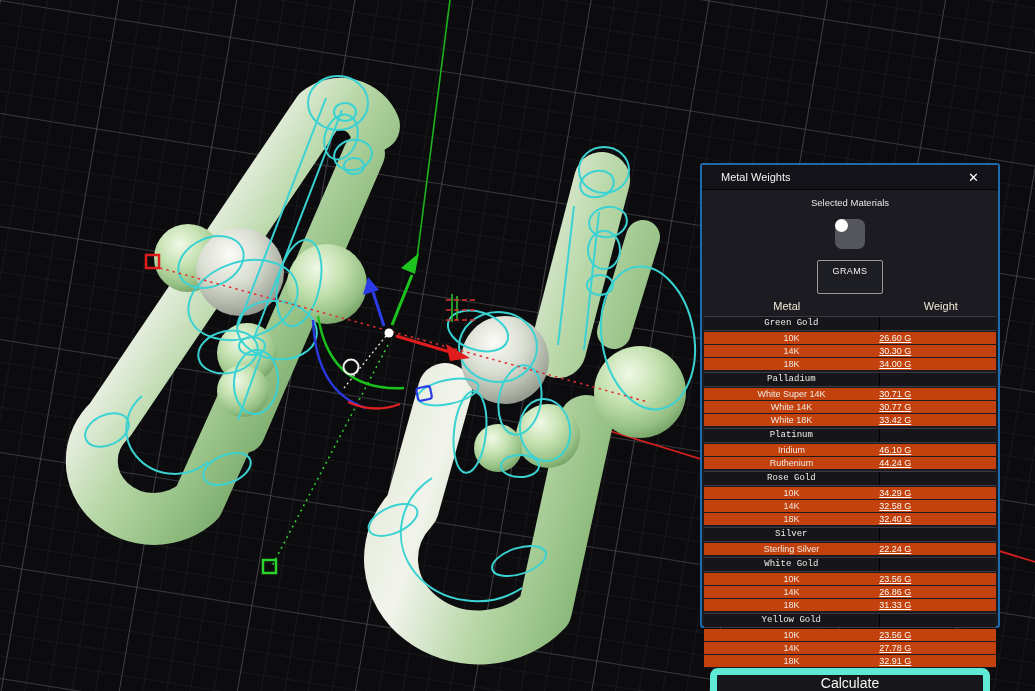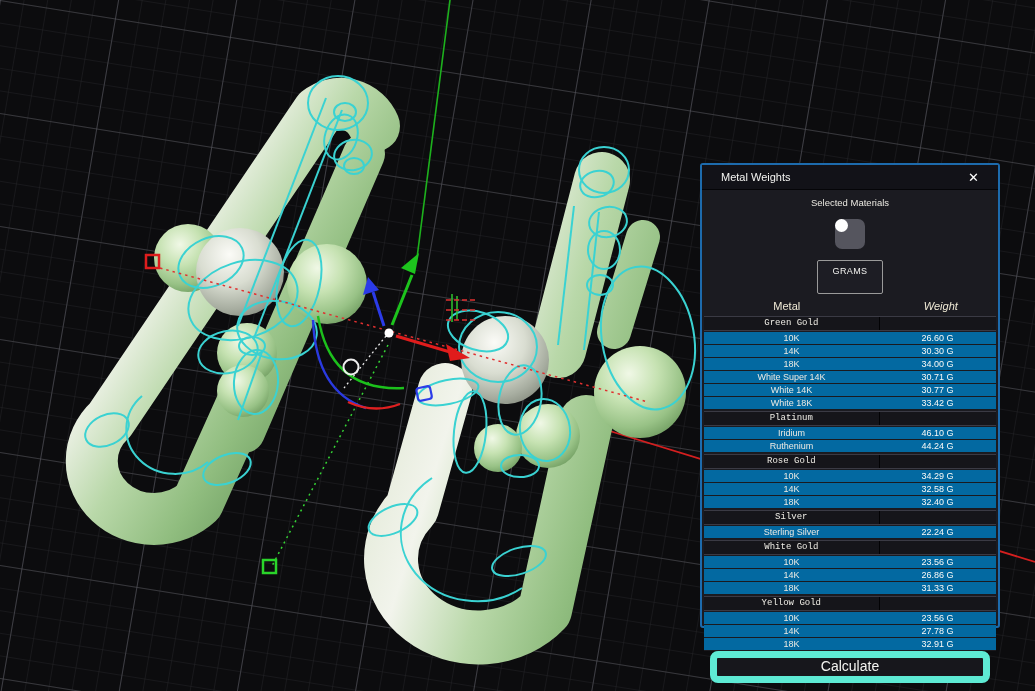--- a/index.html
+++ b/index.html
@@ -16,29 +16,29 @@
   .title{font-size:11px;color:#f4f4f1;}
   .close{font-size:13px;color:#ffffff;line-height:1;cursor:default;}
   .controls{display:flex;align-items:center;justify-content:flex-end;gap:11px;padding:7px 8px 4px 8px;flex-direction:column;}
   .ctl-label{font-size:9.5px;color:#e9e7e0;}
   .switch{width:30px;height:13px;border-radius:7px;background:#55555e;position:relative;flex:0 0 30px;}
   .switch .knob{width:13px;height:13px;border-radius:50%;background:#ffffff;position:absolute;top:0;left:0;transition:left .1s;}
   .grams{width:66px;height:34px;box-sizing:border-box;background:#1d1d24;border:1px solid #9a9a9a;
          border-radius:2px;color:#f2f2ef;font-size:9px;text-align:center;line-height:20px;letter-spacing:.4px;}
   .colheads{display:flex;font-size:11px;color:#f0ead6;padding:2px 2px 3px 2px;gap:16px;}
   .ch-metal{width:60%;text-align:center;}
-  .ch-weight{width:40%;text-align:center;font-style:italic;}
+  .ch-weight{width:40%;text-align:center;}
   .mwtable{margin:0 2px;}
   .sec{display:flex;height:13px;background:#15151a;border-top:1px solid #3a3a44;border-bottom:1px solid #3a3a44;
        margin:1px 0;font-size:9px;align-items:stretch;color:#efede6;font-family:Liberation Mono, monospace;}
   .sec-name{width:60%;text-align:center;line-height:13px;border-right:1px solid #020204;}
   .sec-rest{width:40%;}
-  .row{display:flex;height:12px;font-size:9px;align-items:center;background:#0369a1;border-bottom:1px solid #1a1a1f;color:#eceae3;}
+  .row{display:flex;height:12px;font-size:9px;align-items:center;background:#c2410c;border-bottom:1px solid #1a1a1f;color:#eceae3;}
   .cell-m{width:60%;text-align:center;}
-  .cell-w{width:40%;text-align:center;color:#fafaf7;}
+  .cell-w{width:40%;color:#fafaf7;text-decoration:underline;}
   .spacer{flex:1;}
   .calc{margin:0 8px 7px 8px;height:18px;flex:0 0 18px;background:#17171c;border:7px solid #5eead4;
         border-radius:8px;color:#f5f5f2;font-size:14px;line-height:16px;text-align:center;}
 </style>
 </head>
 <body>
 
 <div class="viewport">
 <svg width="1035" height="691" viewBox="0 0 1035 691" xmlns="http://www.w3.org/2000/svg">
   <defs>
@@ -207,20 +207,24 @@
         <span class="cell-w">26.60 G</span>
       </div>
       <div class="row">
         <span class="cell-m">14K</span>
         <span class="cell-w">30.30 G</span>
       </div>
       <div class="row">
         <span class="cell-m">18K</span>
         <span class="cell-w">34.00 G</span>
       </div>
+      <div class="sec">
+        <span class="sec-name">Palladium</span>
+        <span class="sec-rest"></span>
+      </div>
       <div class="row">
         <span class="cell-m">White Super 14K</span>
         <span class="cell-w">30.71 G</span>
       </div>
       <div class="row">
         <span class="cell-m">White 14K</span>
         <span class="cell-w">30.77 G</span>
       </div>
       <div class="row">
         <span class="cell-m">White 18K</span>

